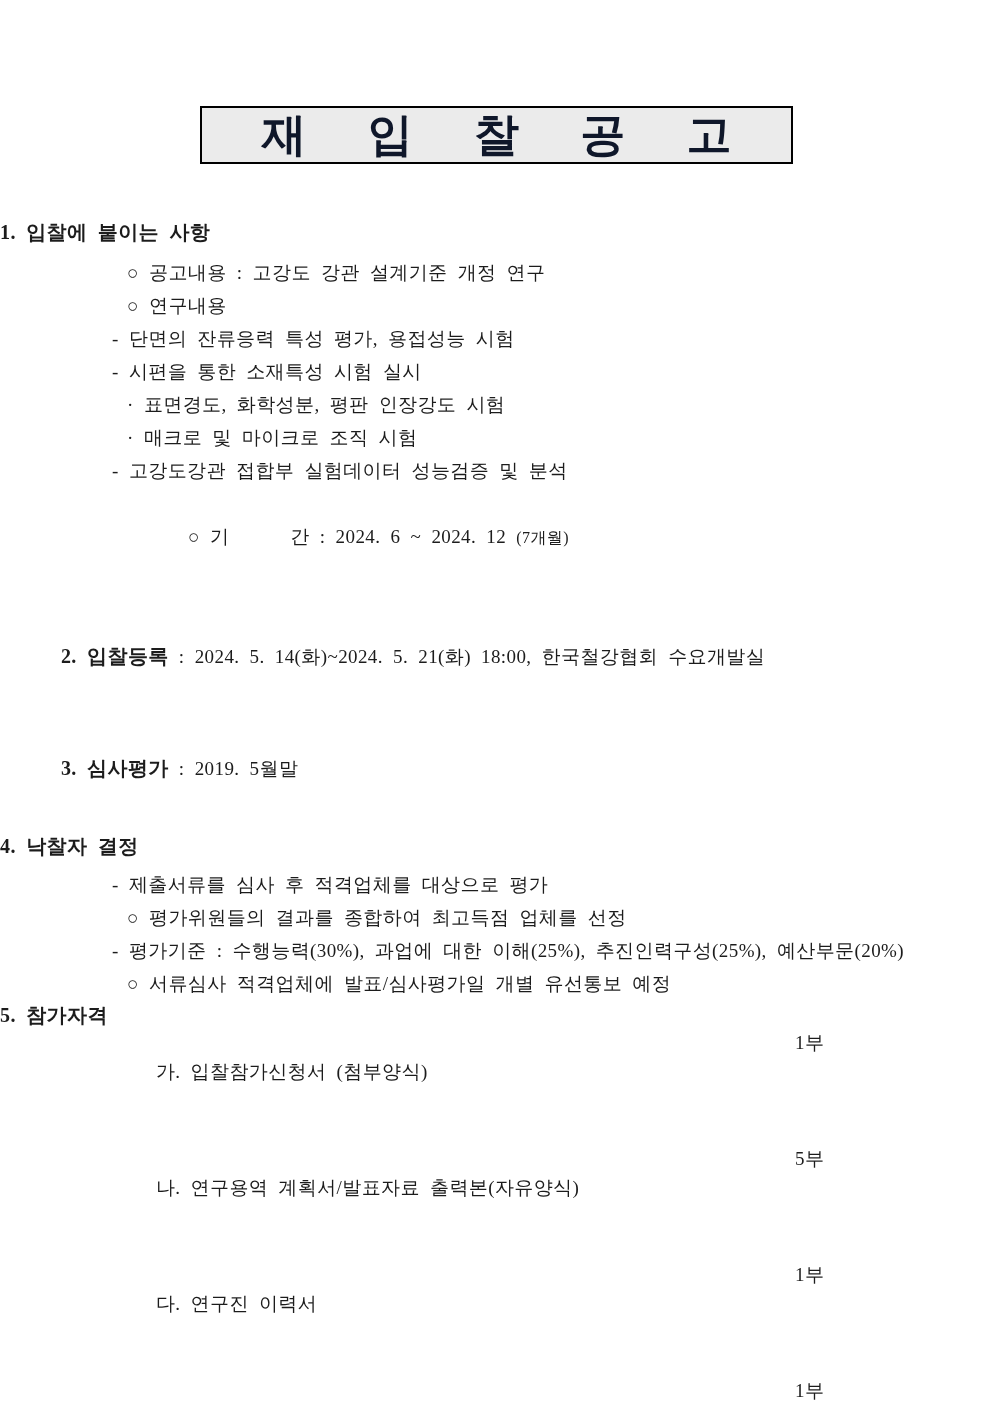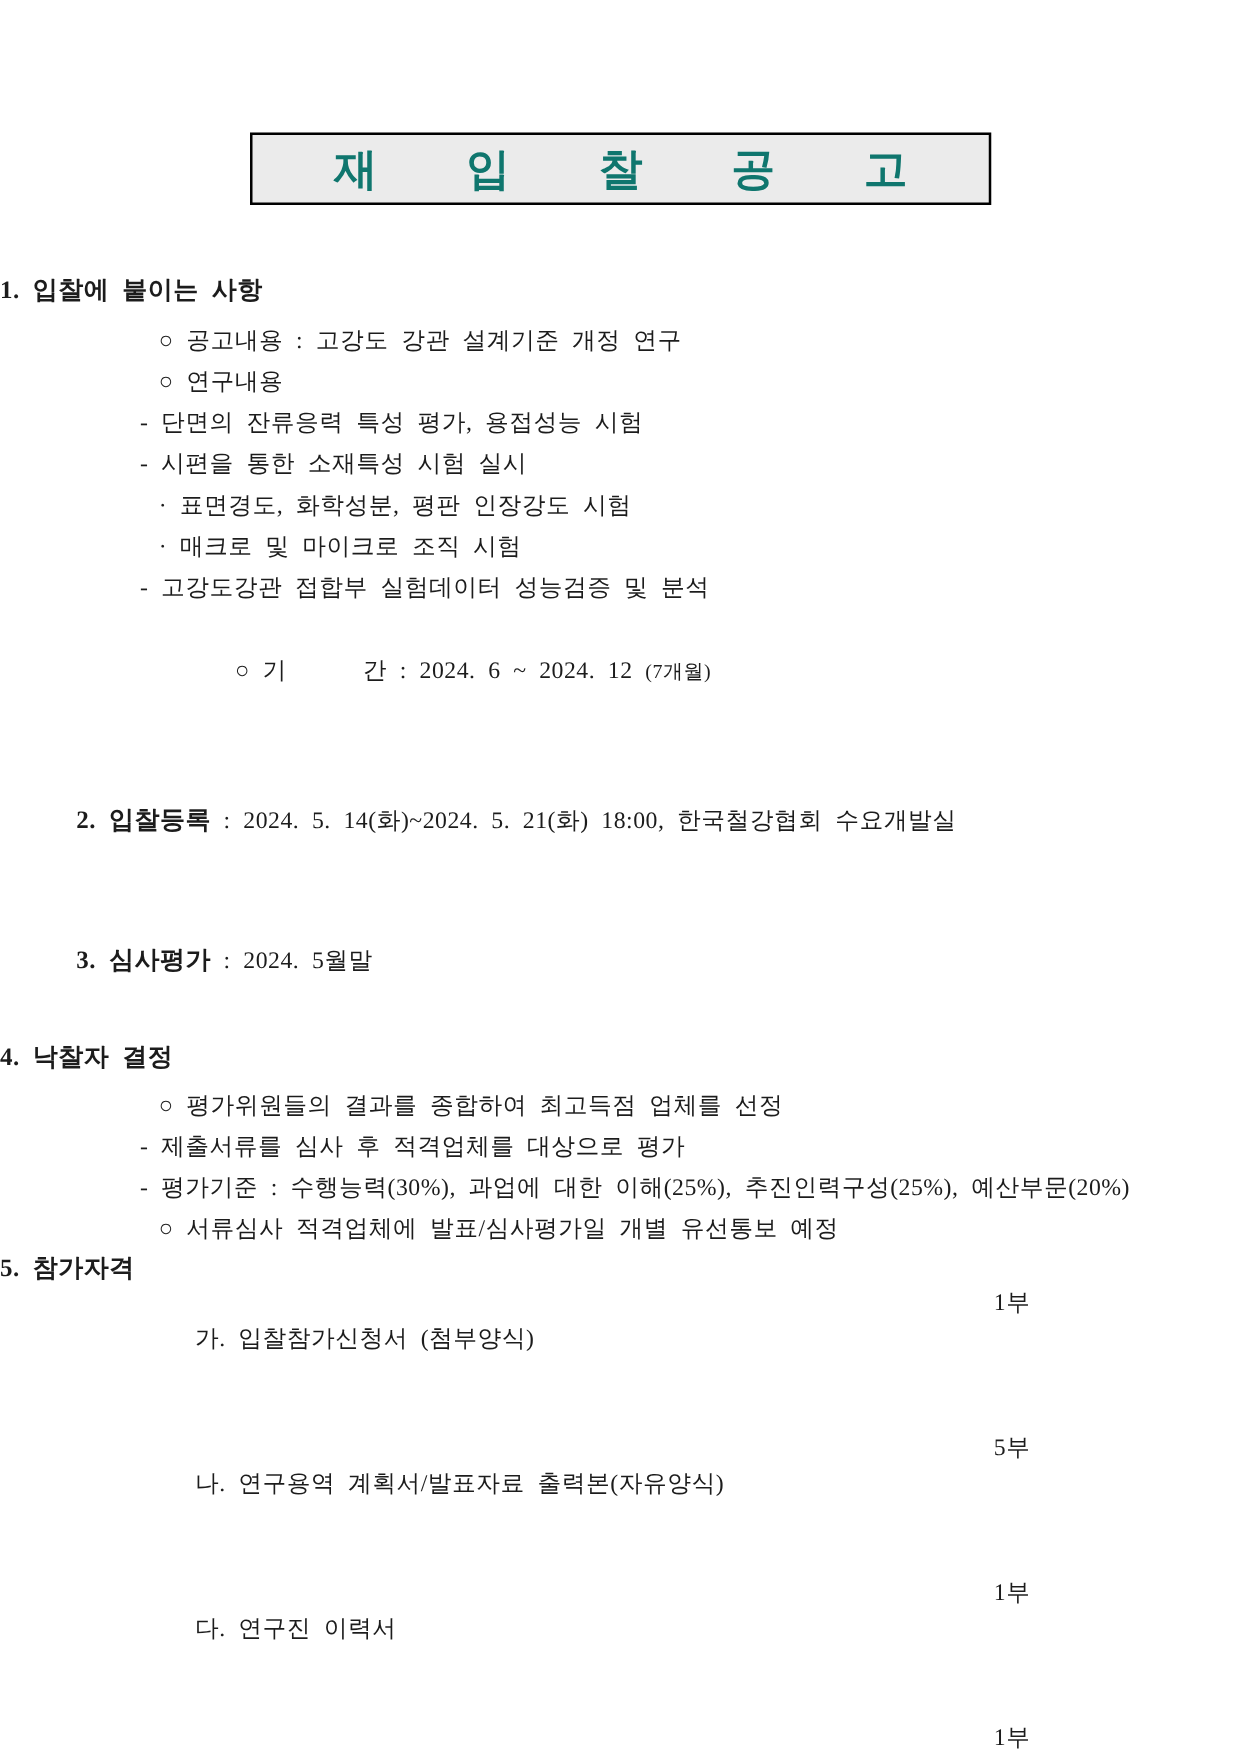--- a/index.html
+++ b/index.html
@@ -13,25 +13,24 @@
   .page { position: relative; width: 992px; height: 1403px; background: #ffffff; }
 
   .title-box {
     position: absolute; left: 200px; top: 106px;
     width: 589px; height: 54px;
     background: #ebebeb;
     border: 2px solid #000000;
     display: flex; align-items: center; justify-content: center;
   }
   .title-box .title-text {
-    font-size: 35px; font-weight: bold;
+    font-size: 45px; font-weight: bold;
     word-spacing: 50px;
     white-space: pre;
-    color: #0f766e;
-    font-family: Liberation Mono, monospace;
+    color: #0f172a;
   }
 
   .content {
     position: absolute; left: 0; top: 0; width: 992px;
     padding-top: 216px;
     box-sizing: border-box;
   }
   .ln {
     font-size: 19px; line-height: 33px;
     white-space: pre-wrap;
@@ -85,26 +84,26 @@
     <div class="ln ind-d">- 고강도강관 접합부 실험데이터 성능검증 및 분석</div>
     <div class="ln ind-o">
       <span>○ 기      간 : 2024. 6 ~ 2024. 12 </span><span class="small">(7개월)</span>
     </div>
 
     <div class="ln ind-h mt20">
       <span class="b h">2. 입찰등록</span><span> : 2024. 5. 14(화)~2024. 5. 21(화) 18:00, 한국철강협회 수요개발실</span>
     </div>
 
     <div class="ln ind-h mt13">
-      <span class="b h">3. 심사평가</span><span> : 2024. 5월말</span>
+      <span class="b h">3. 심사평가</span><span> : 2019. 5월말</span>
     </div>
 
     <div class="ln h ind-h mt12 mb5">4. 낙찰자 결정</div>
+    <div class="ln ind-d">- 제출서류를 심사 후 적격업체를 대상으로 평가</div>
     <div class="ln ind-o">○ 평가위원들의 결과를 종합하여 최고득점 업체를 선정</div>
-    <div class="ln ind-d">- 제출서류를 심사 후 적격업체를 대상으로 평가</div>
     <div class="ln ind-d">- 평가기준 : 수행능력(30%), 과업에 대한 이해(25%), 추진인력구성(25%), 예산부문(20%)</div>
     <div class="ln ind-o">○ 서류심사 적격업체에 발표/심사평가일 개별 유선통보 예정</div>
 
     <div class="ln h ind-h s5-head mt4">5. 참가자격</div>
     <div class="ln5 ind-5 row mtn2">
       <span>가. 입찰참가신청서 (첨부양식)</span>
       <span class="copies">1부</span>
     </div>
     <div class="ln5 ind-5 row">
       <span>나. 연구용역 계획서/발표자료 출력본(자유양식)</span>

